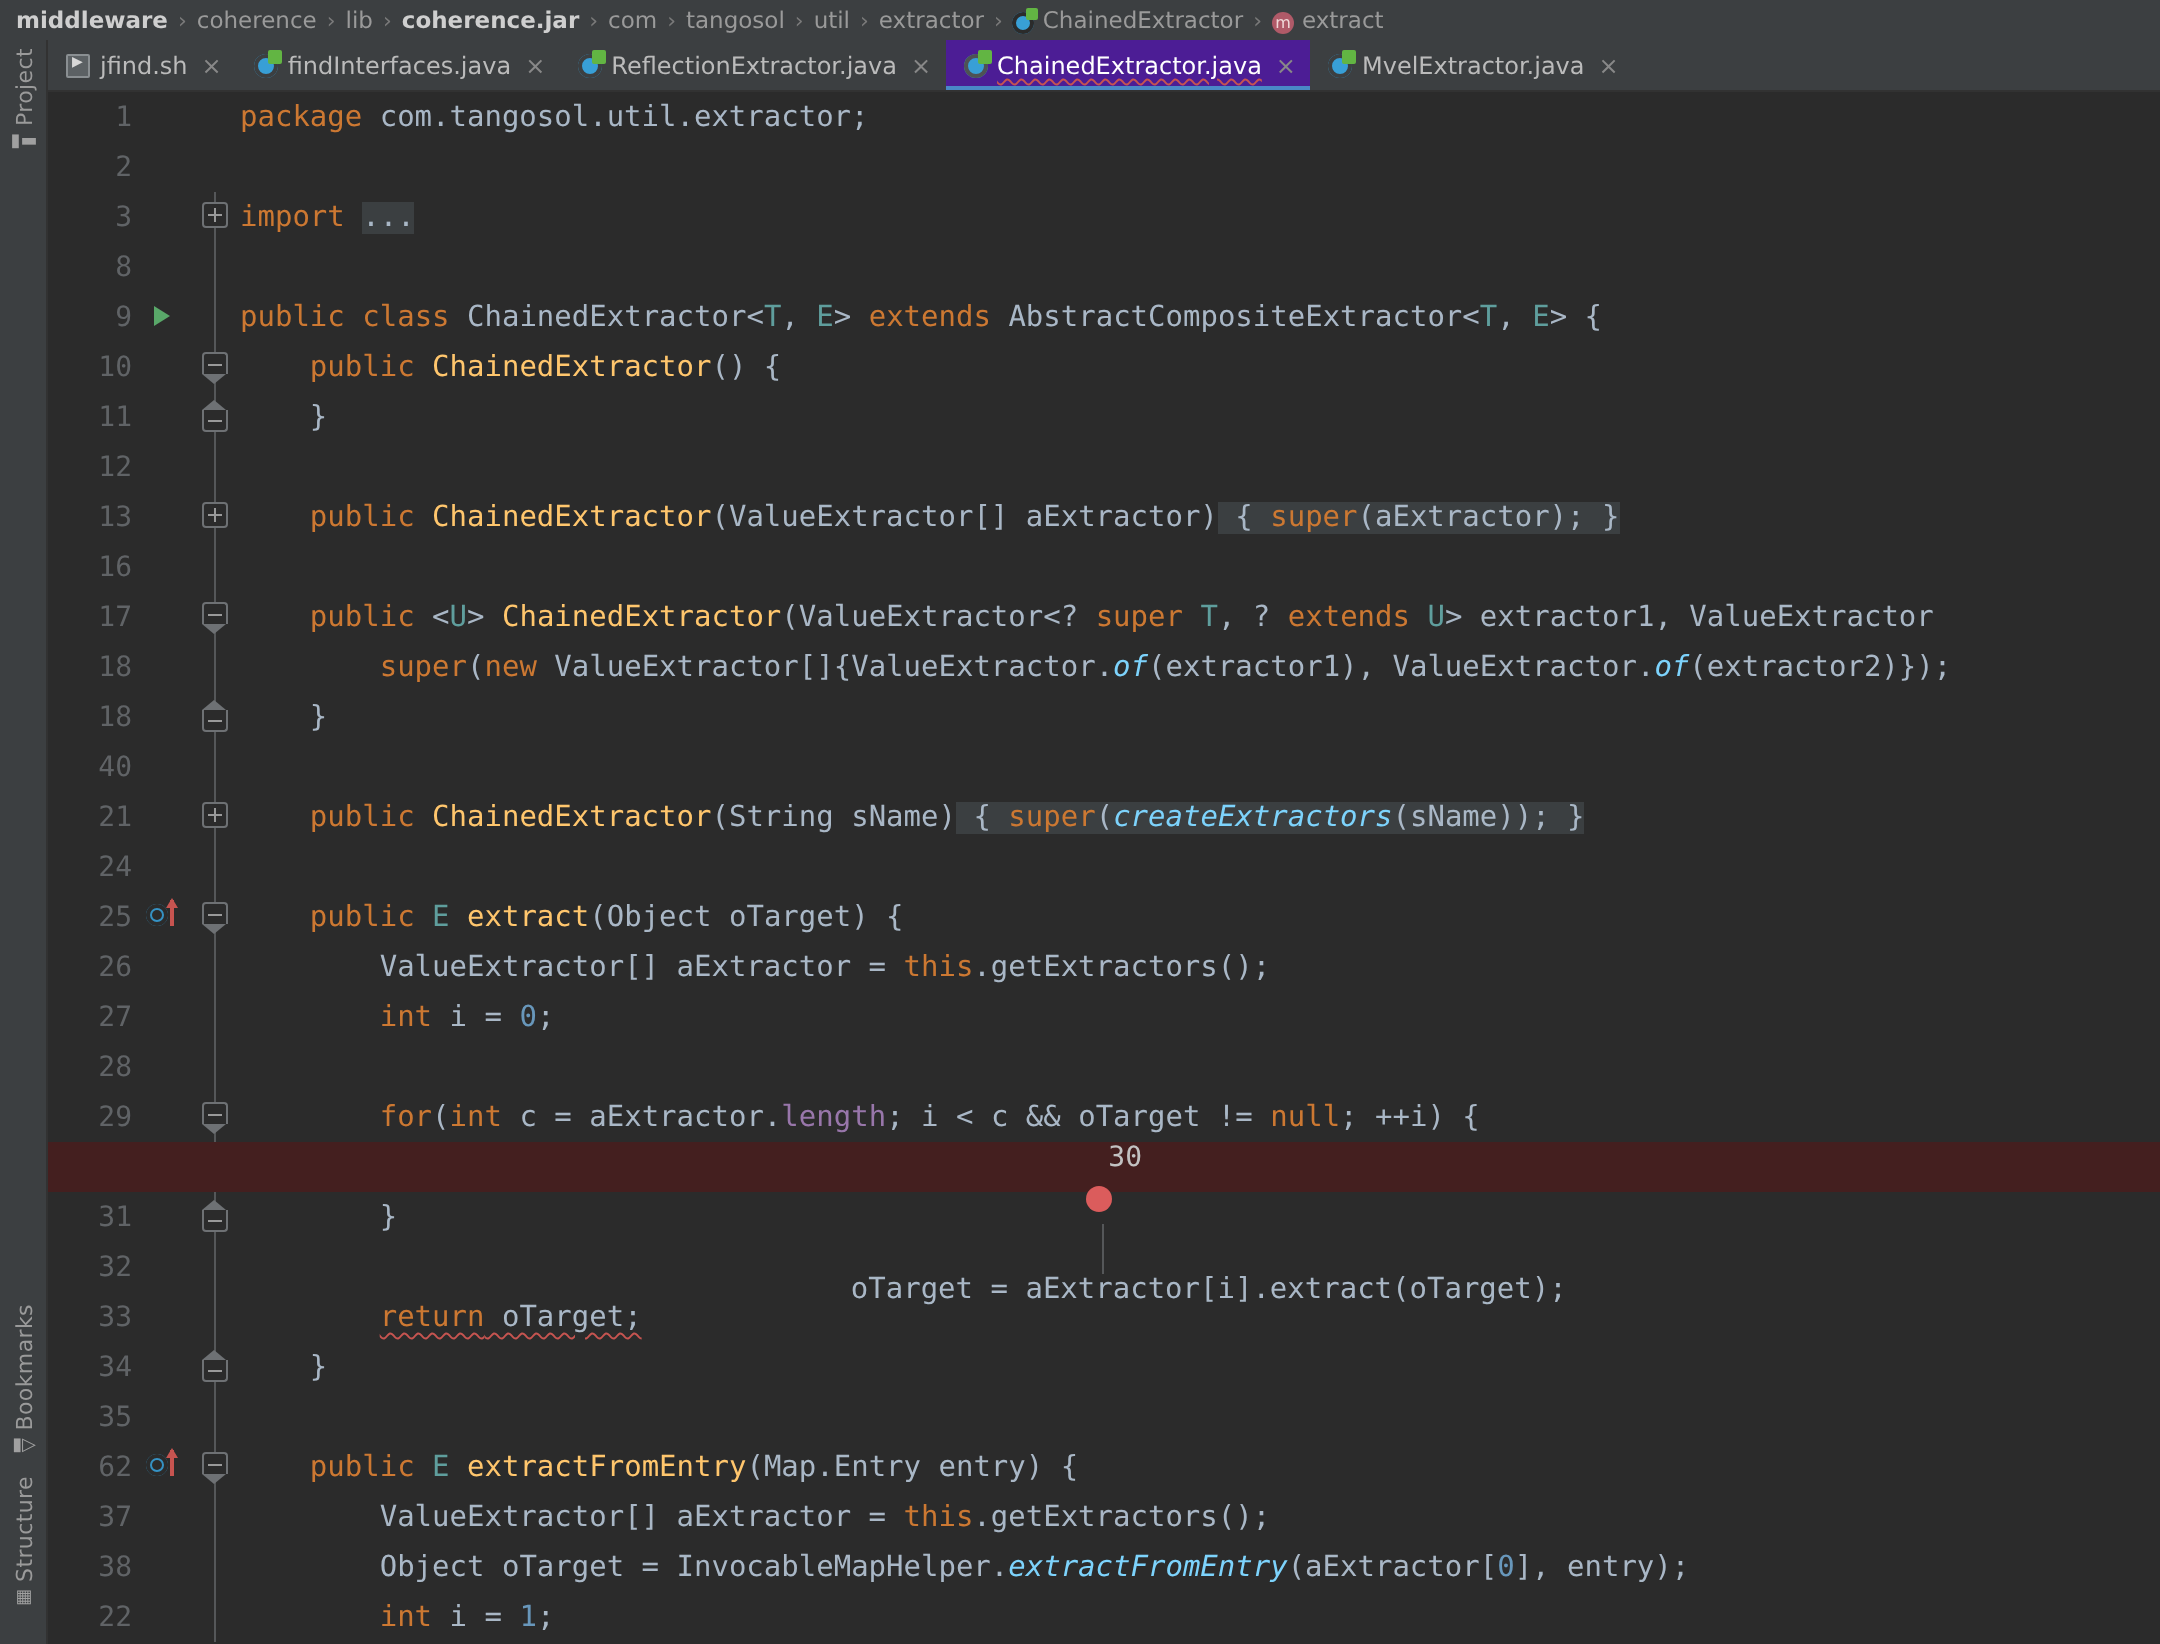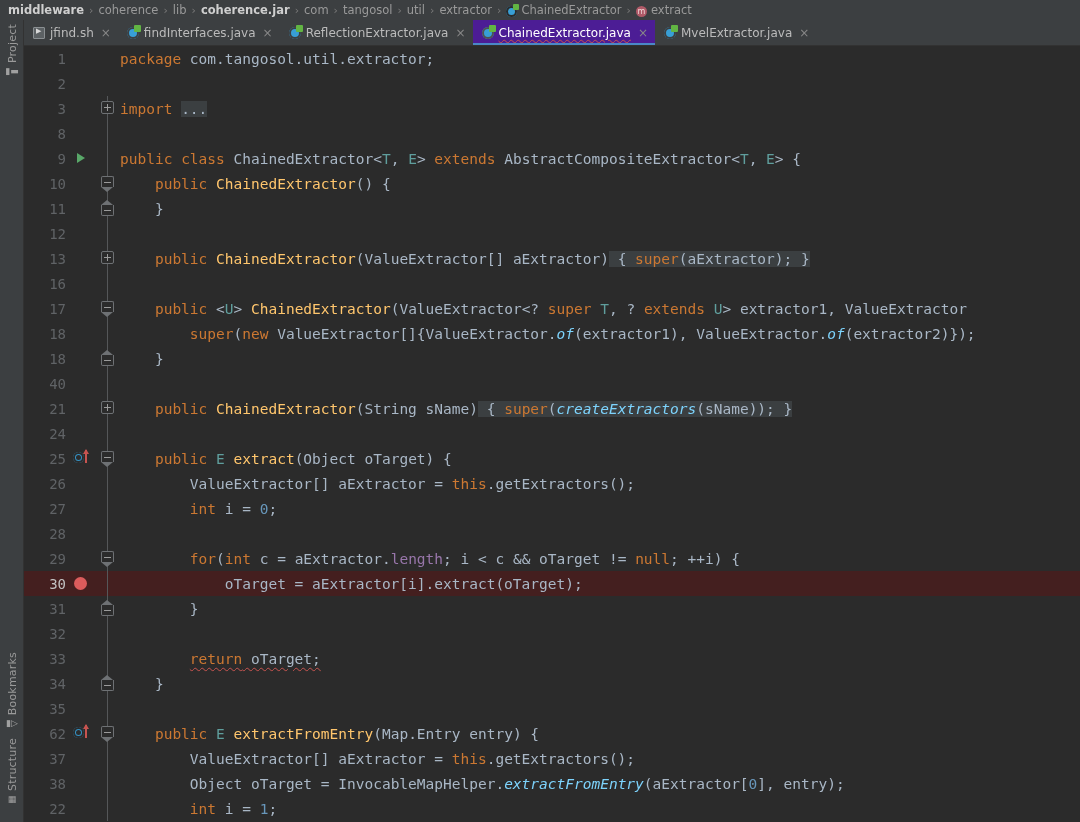--- a/index.html
+++ b/index.html
@@ -176,21 +176,21 @@
     background: #2b2b2b;
     overflow: hidden;
   }
   .line {
     position: relative;
     height: 25px;
     display: flex;
     align-items: center;
     white-space: pre;
   }
-  .line.hl { background: #441f1f; }
+  .line.hl { background: #441f1f; flex-direction: column; }
   .gutter-num {
     width: 46px;
     text-align: right;
     padding-right: 4px;
     color: #606366;
     font-size: 14px;
     font-family: "DejaVu Sans Mono", monospace;
     flex: 0 0 auto;
   }
   .line.hl .gutter-num { color: #c2c2c2; }

